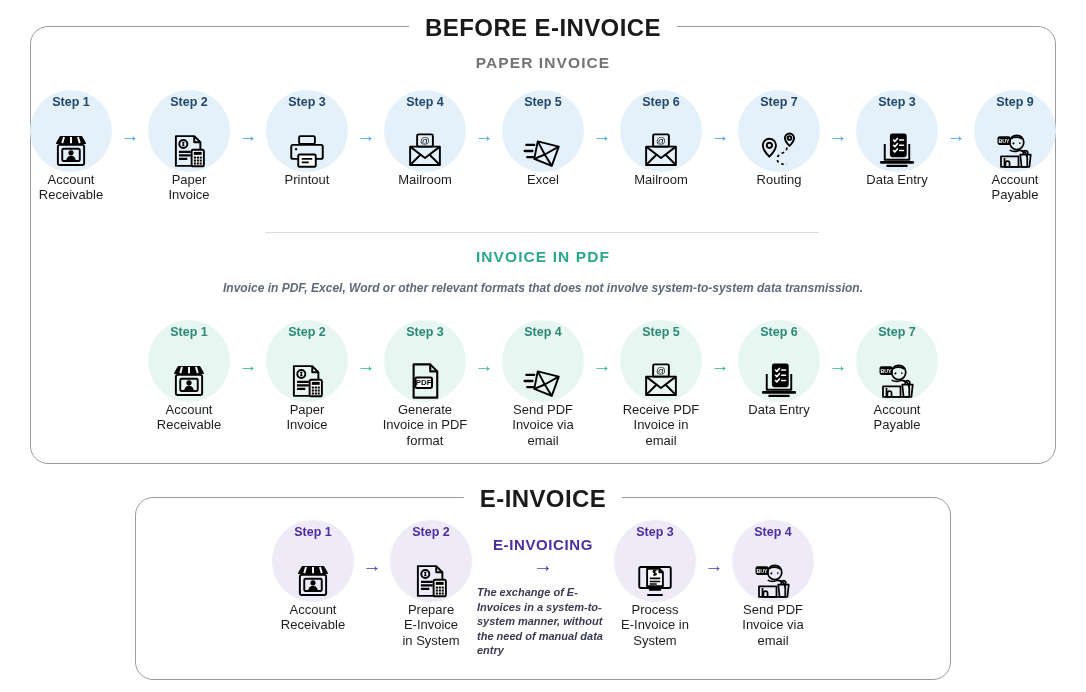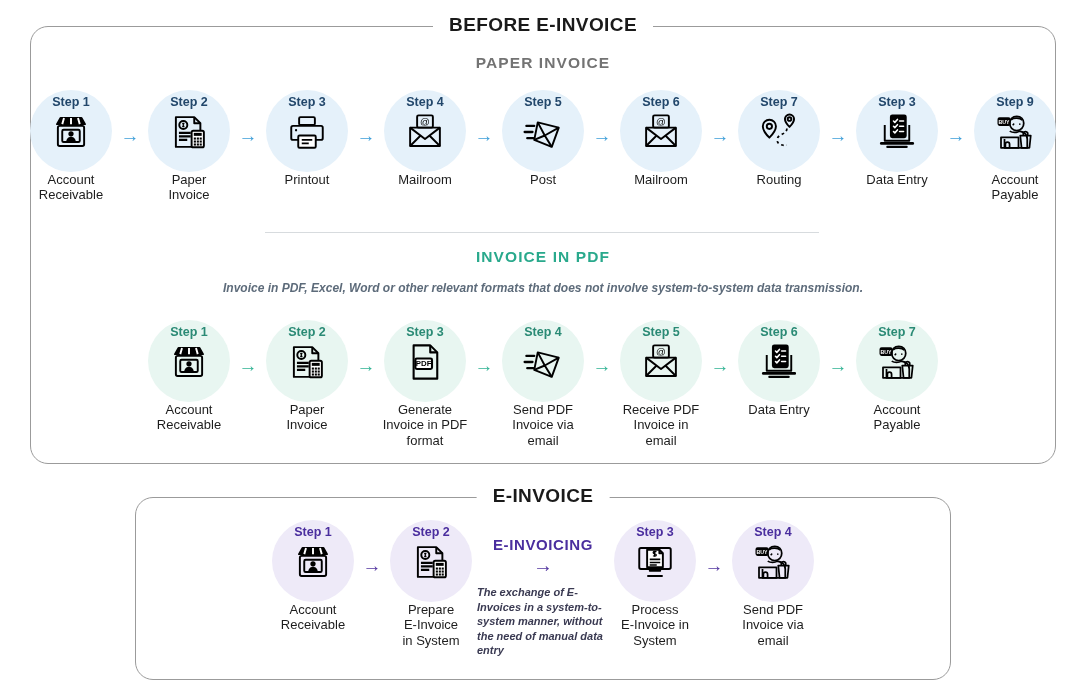--- a/index.html
+++ b/index.html
@@ -26,21 +26,21 @@
   #panel-before { left: 30px; top: 26px; width: 1026px; height: 438px; }
   #panel-einvoice { left: 135px; top: 497px; width: 816px; height: 183px; }
 
   .panel-title {
     position: absolute;
     top: -13px;
     left: 50%;
     transform: translateX(-50%);
     background: #ffffff;
     padding: 0 16px;
-    font-size: 19px;
+    font-size: 24px;
     font-weight: bold;
     letter-spacing: 0.4px;
     color: #1a1a1a;
     white-space: nowrap;
   }
 
   
   .section-heading {
     position: absolute;
     width: 100%;
@@ -87,21 +87,21 @@
     display: flex;
     flex-direction: column;
     align-items: center;
   }
 
   .bubble {
     border-radius: 50%;
     display: flex;
     flex-direction: column;
     align-items: center;
-    justify-content: flex-start;
+    justify-content: space-between;
     box-sizing: border-box;
   }
   .bubble-lg { width: 82px; height: 82px; padding-top: 6px; }
 
   .step-label {
     font-size: 12.5px;
     font-weight: bold;
     line-height: 1;
     margin-bottom: 2px;
   }
@@ -274,21 +274,21 @@
         <div class="step-label">Step 5</div>
         <div class="icon-wrap">
           <svg viewBox="0 0 48 48" fill="none" stroke="currentColor" stroke-width="2.2" stroke-linejoin="round">
       <path d="M18 13 L42 19 L34 41 L14 33 Z"></path>
       <path d="M18 13 L26 28 L42 19"></path>
       <path d="M26 28 L14 33 M26 28 L34 41"></path>
       <path d="M5 17 H14 M3 24 H12 M6 31 H13" stroke-linecap="round" stroke-width="2.6"></path>
     </svg>
         </div>
       </div>
-      <div class="step-caption">Post</div>
+      <div class="step-caption">Excel</div>
     </div>
     <div class="arrow a-blue">→</div>
     <div class="step">
       <div class="bubble bubble-lg">
         <div class="step-label">Step 6</div>
         <div class="icon-wrap">
           <svg viewBox="0 0 48 48" fill="none" stroke="currentColor" stroke-width="2.2" stroke-linejoin="round">
       <rect x="15" y="5" width="18" height="14" rx="1.6"></rect>
       <text x="24" y="16" font-size="11" font-family="'Liberation Sans',sans-serif" text-anchor="middle" fill="currentColor" stroke="none">@</text>
       <path d="M7 19 H41 V40 H7 Z"></path>

